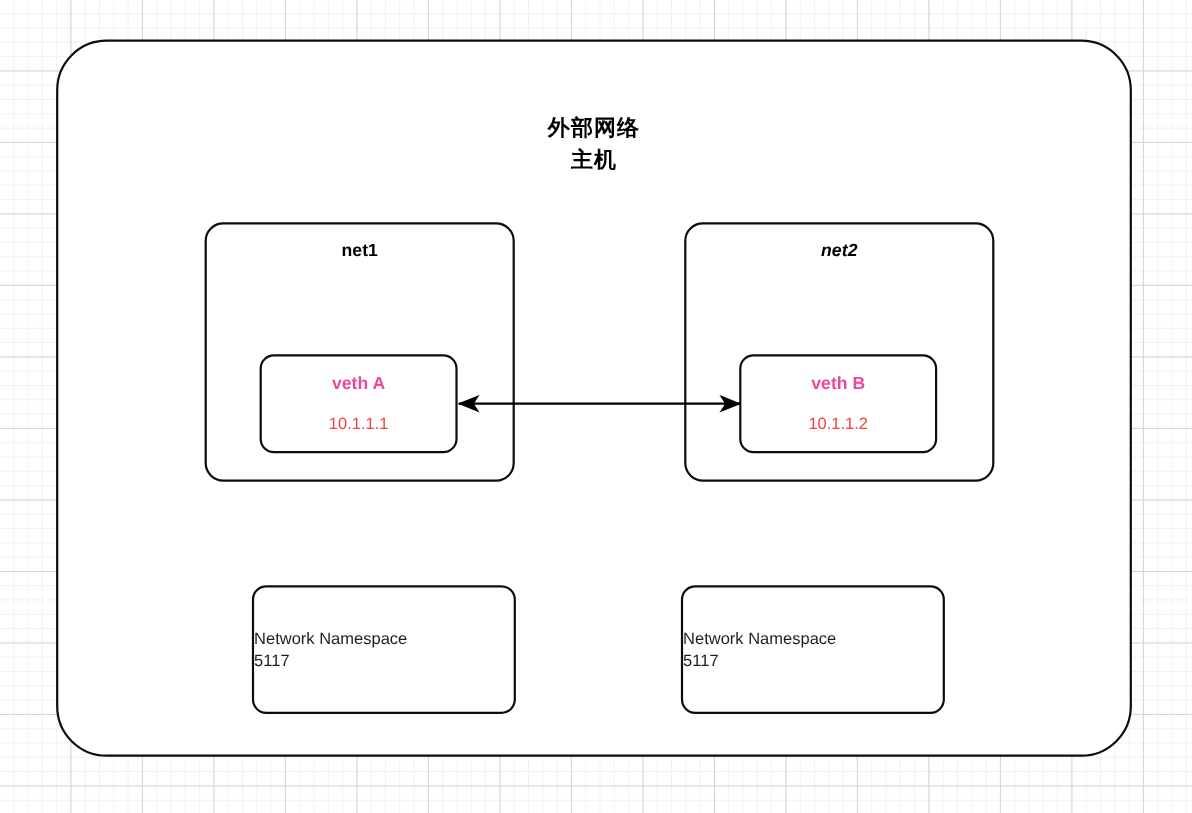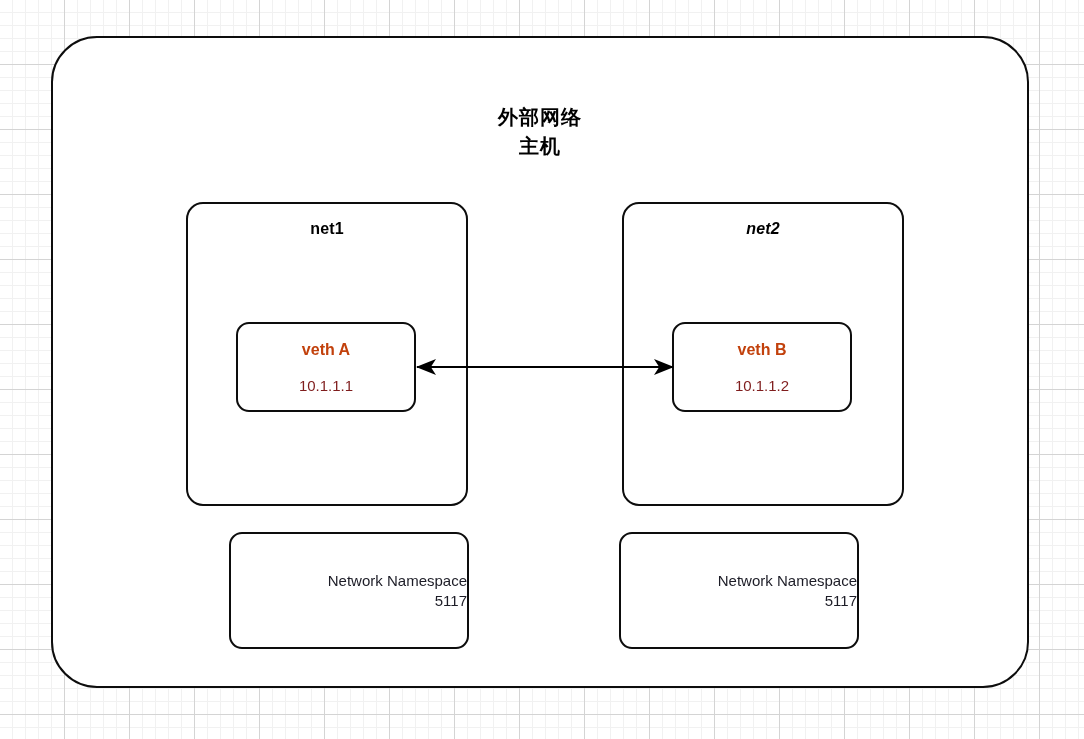--- a/index.html
+++ b/index.html
@@ -46,21 +46,21 @@
     left: 51px;
     top: 36px;
     width: 978px;
     height: 652px;
     border-radius: 46px;
   }
 
   
   .net-box {
     width: 282px;
-    height: 304px;
+    height: 236px;
     top: 202px;
     border-radius: 17px;
   }
   .net-box.net1 { left: 186px; }
   .net-box.net2 { left: 622px; font-style: italic; }
 
   .net-title {
     position: absolute;
     top: 16px;
     left: 0;
@@ -82,40 +82,40 @@
     flex-direction: column;
     align-items: center;
     justify-content: center;
   }
   .veth-box.veth-a { left: 236px; }
   .veth-box.veth-b { left: 672px; }
 
   .veth-name {
     font-size: 16px;
     font-weight: bold;
-    color: #c2410c;
+    color: #ec4899;
     line-height: 1;
     margin-bottom: 20px;
   }
   .veth-ip {
     font-size: 15px;
     font-weight: normal;
-    color: #7f1d1d;
+    color: #ef4444;
     line-height: 1;
   }
 
   
   .ns-box {
     width: 240px;
     height: 117px;
     top: 532px;
     border-radius: 13px;
     display: flex;
     flex-direction: column;
-    align-items: flex-end;
+    align-items: flex-start;
     justify-content: center;
   }
   .ns-box.ns-left  { left: 229px; }
   .ns-box.ns-right { left: 619px; }
 
   .ns-line {
     font-size: 15px;
     font-weight: normal;
     color: #1c1c26;
     line-height: 1.28;

